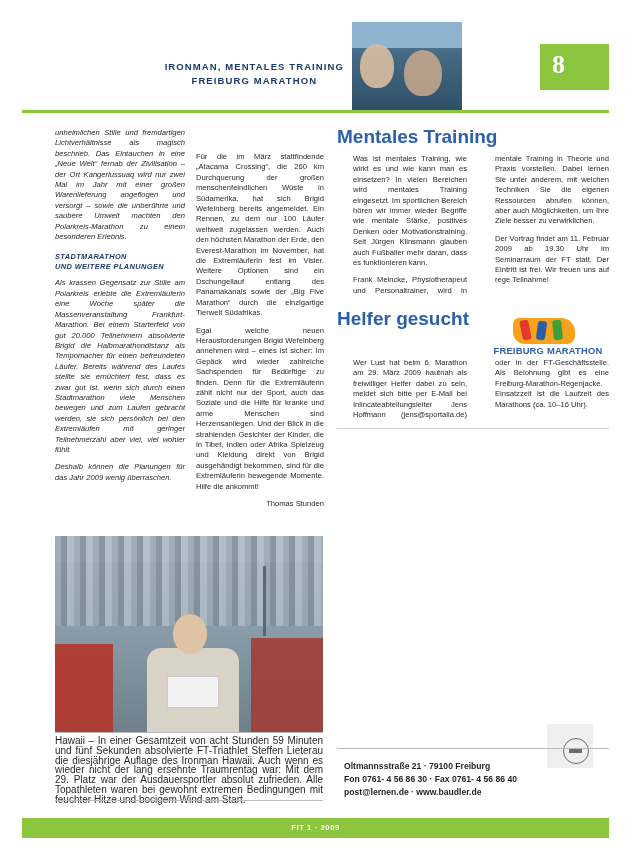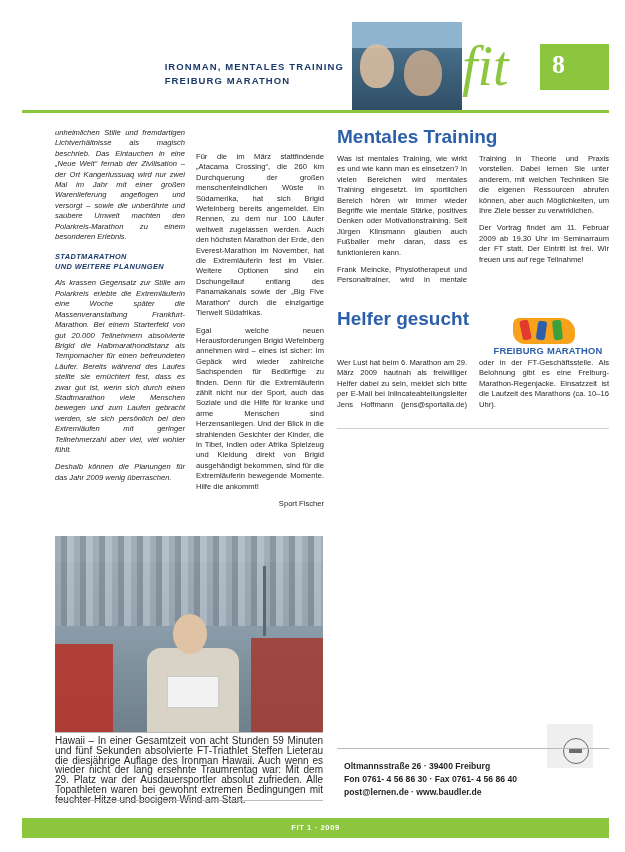--- a/index.html
+++ b/index.html
@@ -23,21 +23,21 @@
   }
   .banner-left{
     position:absolute;left:0;top:0;width:330px;height:88px;
     background:#ffffff;
     text-align:right;
   }
   .banner-kicker{
     position:absolute;right:8px;top:38px;
     font-size:9.5px;font-weight:bold;letter-spacing:1.1px;
     color:#1b3a6b;text-transform:uppercase;line-height:14px;
-    text-align:left;
+    text-align:center;
   }
   .banner-photo{
     position:absolute;left:330px;top:0;width:110px;height:88px;
     background:linear-gradient(180deg,#6b8ea8 0%,#456b86 35%,#2f4f66 100%);
     overflow:hidden;
   }
   .banner-photo .face1{
     position:absolute;left:8px;top:22px;width:34px;height:44px;border-radius:50% 50% 45% 45%;
     background:#d9bda0;opacity:.9;
   }
@@ -92,21 +92,21 @@
   
   .h-blue{
     position:absolute;
     font-size:19px;font-weight:bold;color:#2b5faa;
     font-family:"Liberation Sans", sans-serif;
   }
   .rt-col{
     position:absolute;left:337px;width:272px;
     font-size:7.6px;line-height:10.4px;text-align:justify;color:#231f20;
   }
-  .rt-col p{margin:0 0 7px 0;}
+  .rt-col p{margin:0 0 7px 16px;}
   .rt-col.two{column-count:2;column-gap:12px;}
 
   
   .fm-logo{
     position:absolute;left:487px;top:318px;width:122px;height:42px;
   }
   .fm-logo .blob{
     position:absolute;left:26px;top:0;width:62px;height:26px;
     background:#f6a21d;border-radius:6px 14px 8px 12px;
   }
@@ -210,42 +210,39 @@
       <div class="banner-kicker">
         <span>IRONMAN, MENTALES TRAINING</span><br>
         <span>FREIBURG MARATHON</span>
       </div>
     </div>
     <div class="banner-photo">
       <div class="sky"></div>
       <div class="face1"></div>
       <div class="face2"></div>
     </div>
-    <div class="banner-fit">
-      <div class="fit-word">fit</div>
-    </div>
   </div>
   <div class="page-num-box"></div>
   <div class="page-num">8</div>
   <div class="green-rule"></div>
 
   <div class="col col-1">
     <p>unheimlichen Stille und fremdartigen Lichtverhältnisse als magisch beschrieb. Das Eintauchen in eine „Neue Welt“ fernab der Zivilisation – der Ort Kangerlussuaq wird nur zwei Mal im Jahr mit einer großen Warenlieferung angeflogen und versorgt – sowie die unberührte und saubere Umwelt machten den Polarkreis-Marathon zu einem besonderen Erlebnis.</p>
     <div class="col-head">
       <span>STADTMARATHON</span><br>
       <span>UND WEITERE PLANUNGEN</span>
     </div>
     <p>Als krassen Gegensatz zur Stille am Polarkreis erlebte die Extremläuferin eine Woche später die Massenveranstaltung Frankfurt-Marathon. Bei einem Starterfeld von gut 20.000 Teilnehmern absolvierte Brigid die Halbmarathondistanz als Tempomacher für einen befreundeten Läufer. Bereits während des Laufes stellte sie ernüchtert fest, dass es zwar gut ist, wenn sich durch einen Stadtmarathon viele Menschen bewegen und zum Laufen gebracht werden, sie sich persönlich bei den Extremläufen mit geringer Teilnehmerzahl aber viel, viel wohler fühlt.</p>
     <p>Deshalb können die Planungen für das Jahr 2009 wenig überraschen.</p>
   </div>
 
   <div class="col col-2">
     <p>Für die im März stattfindende „Atacama Crossing“, die 260 km Durchquerung der großen menschenfeindlichen Wüste in Südamerika, hat sich Brigid Wefelnberg bereits angemeldet. Ein Rennen, zu dem nur 100 Läufer weltweit zugelassen werden. Auch den höchsten Marathon der Erde, den Everest-Marathon im November, hat die Extremläuferin fest im Visier. Weitere Optionen sind ein Dschungellauf entlang des Panamakanals sowie der „Big Five Marathon“ durch die einzigartige Tierwelt Südafrikas.</p>
     <p>Egal welche neuen Herausforderungen Brigid Wefelnberg annehmen wird – eines ist sicher: Im Gepäck wird wieder zahlreiche Sachspenden für Bedürftige zu finden. Denn für die Extremläuferin zählt nicht nur der Sport, auch das Soziale und die Hilfe für kranke und arme Menschen sind Herzensanliegen. Und der Blick in die strahlenden Gesichter der Kinder, die in Tibet, Indien oder Afrika Spielzeug und Kleidung direkt von Brigid ausgehändigt bekommen, sind für die Extremläuferin bewegende Momente. Hilfe die ankommt!</p>
-    <p class="sig">Sport Fischer</p>
+    <p class="sig">Thomas Stunden</p>
   </div>
 
   <div class="h-blue" style="left:337px;top:126px;">Mentales Training</div>
   <div class="rt-col two" style="top:154px;">
     <p>Was ist mentales Training, wie wirkt es und wie kann man es einsetzen? In vielen Bereichen wird mentales Training eingesetzt. Im sportlichen Bereich hören wir immer wieder Begriffe wie mentale Stärke, positives Denken oder Motivationstraining. Seit Jürgen Klinsmann glauben auch Fußballer mehr daran, dass es funktionieren kann.</p>
     <p>Frank Meincke, Physiotherapeut und Personaltrainer, wird in mentale Training in Theorie und Praxis vorstellen. Dabei lernen Sie unter anderem, mit welchen Techniken Sie die eigenen Ressourcen abrufen können, aber auch Möglichkeiten, um Ihre Ziele besser zu verwirklichen.</p>
     <p>Der Vortrag findet am 11. Februar 2009 ab 19.30 Uhr im Seminarraum der FT statt. Der Eintritt ist frei. Wir freuen uns auf rege Teilnahme!</p>
   </div>
 
   <div class="h-blue" style="left:337px;top:308px;">Helfer gesucht</div>
@@ -262,21 +259,21 @@
 
   <div class="ad-rule-top"></div>
   <div class="ad">
 
     <div class="ad-badge">
       <div class="circ"></div>
     </div>
   </div>
   <div class="ad-sep"></div>
   <div class="ad-addr">
-    <div>Oltmannsstraße 26 · 39400 Freiburg</div>
+    <div>Oltmannsstraße 21 · 79100 Freiburg</div>
     <div>Fon 0761- 4 56 86 30 · Fax 0761- 4 56 86 40</div>
     <div>post@lernen.de · www.baudler.de</div>
   </div>
 
   <div class="photo">
     <div class="tent"></div>
     <div class="crowd"></div>
     <div class="flagpole"></div>
     <div class="red-l"></div>
     <div class="red-r"></div>

